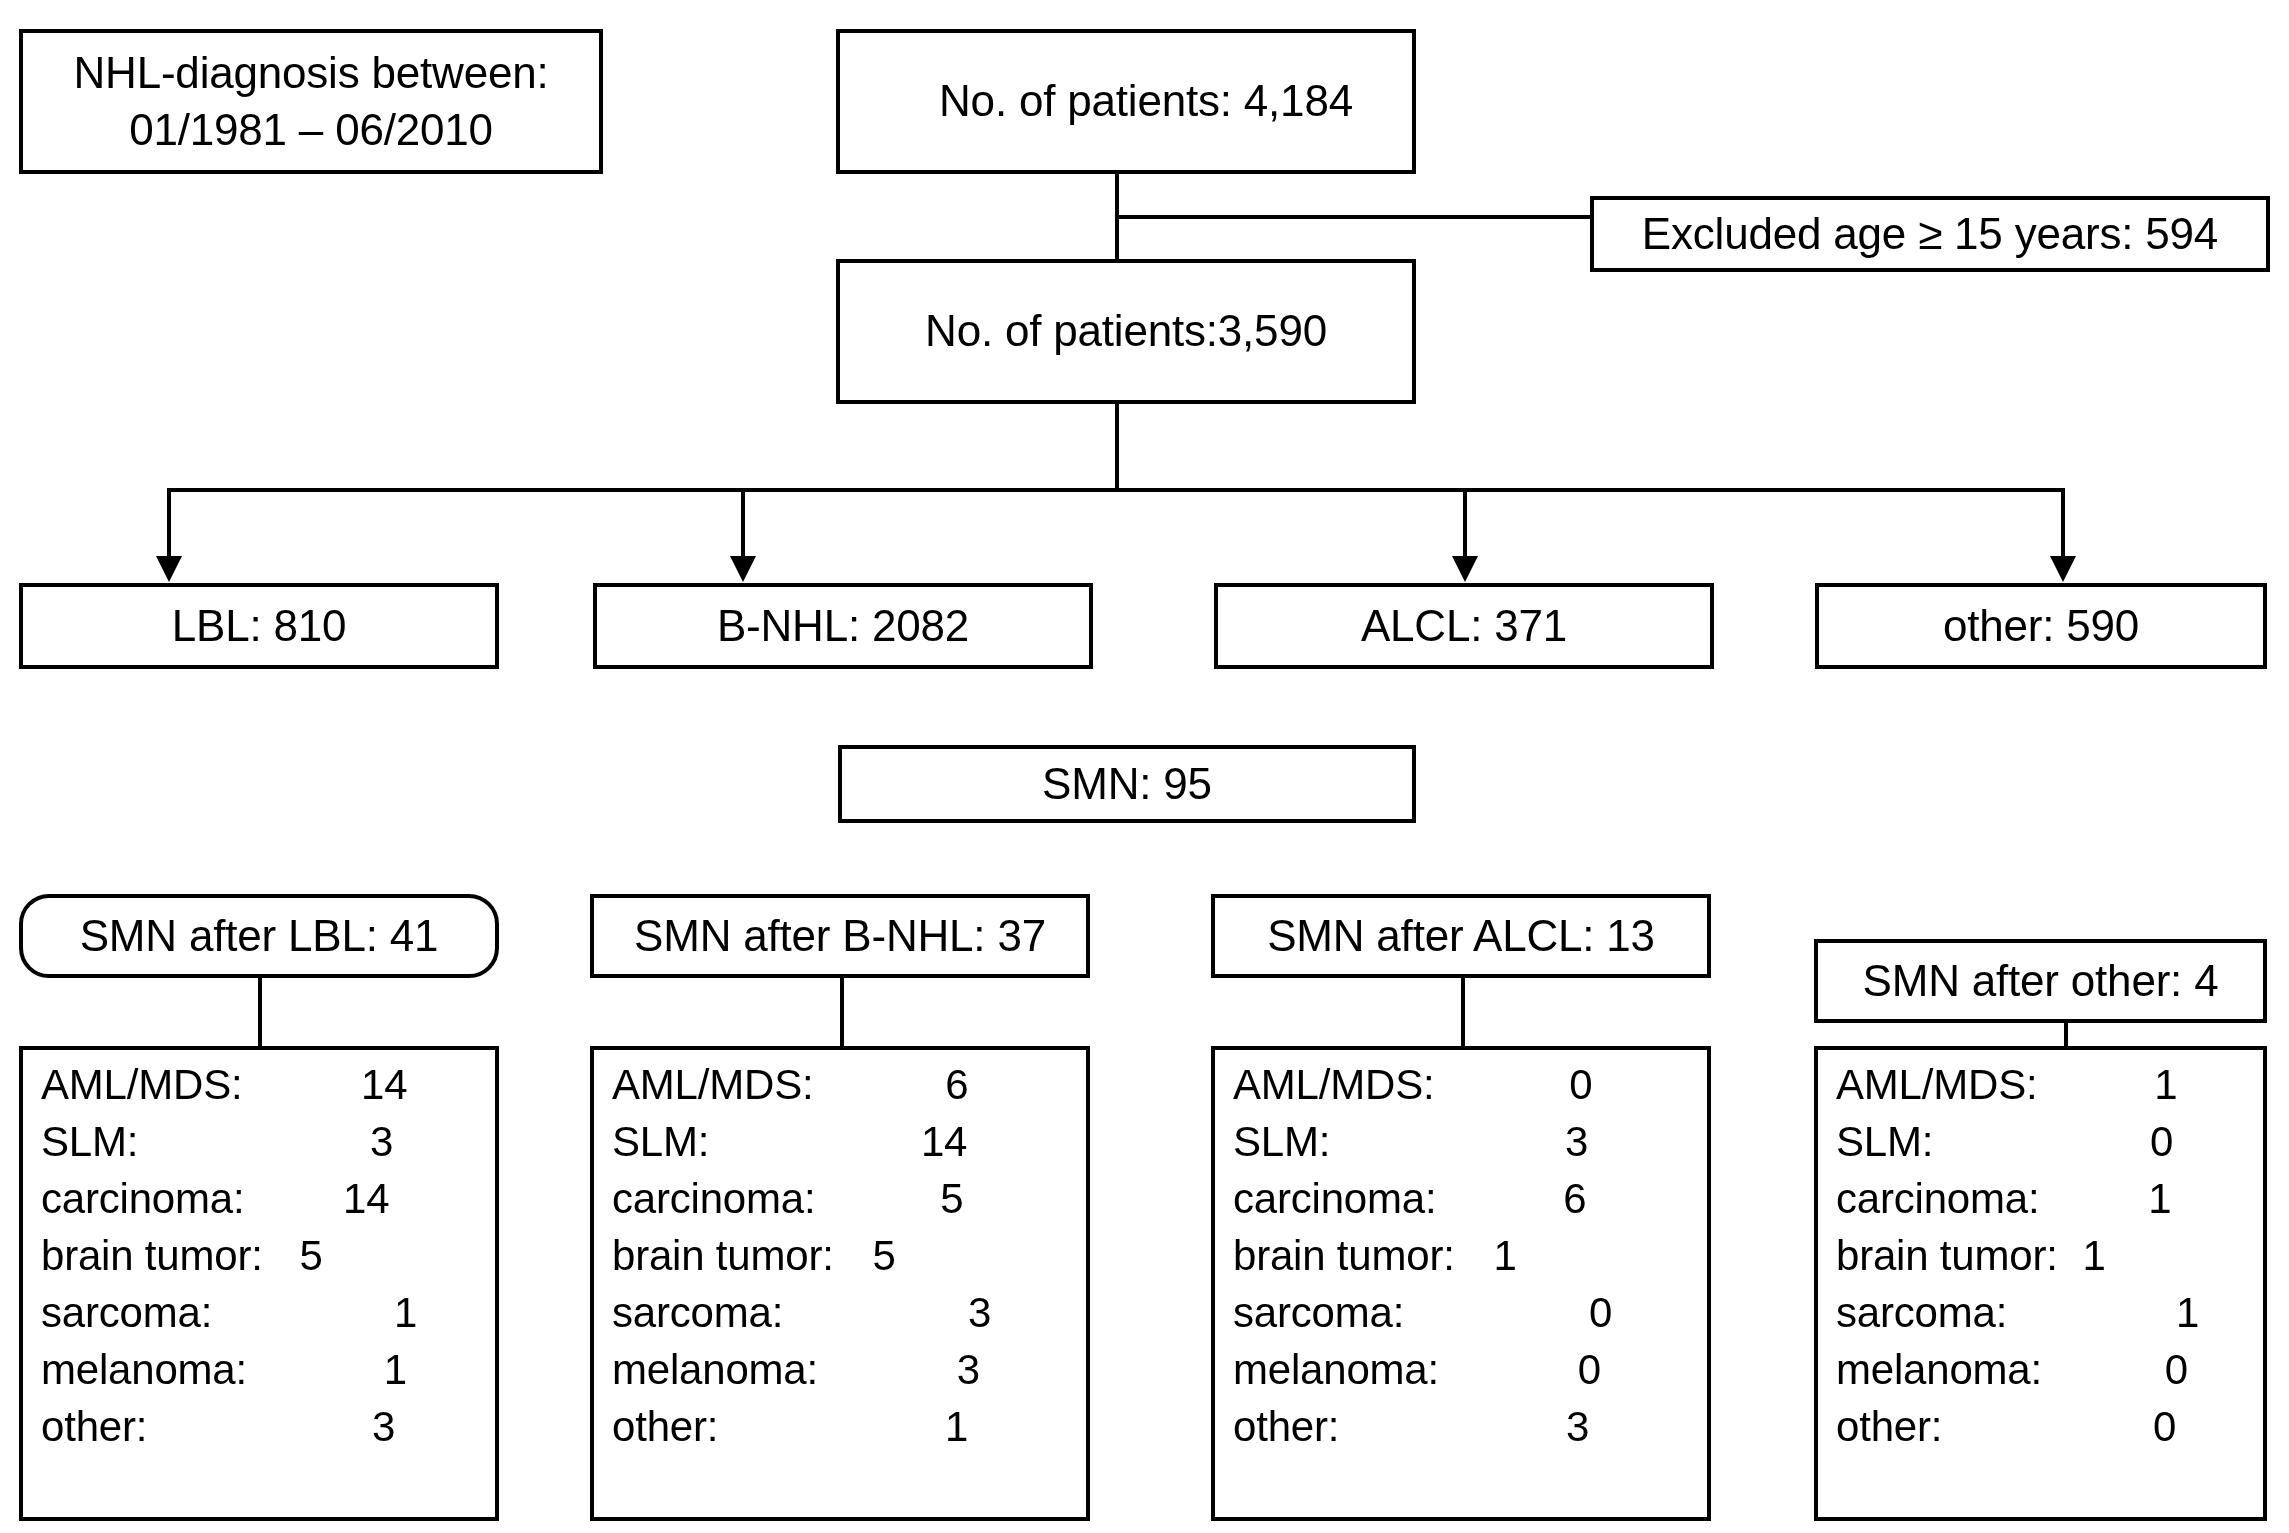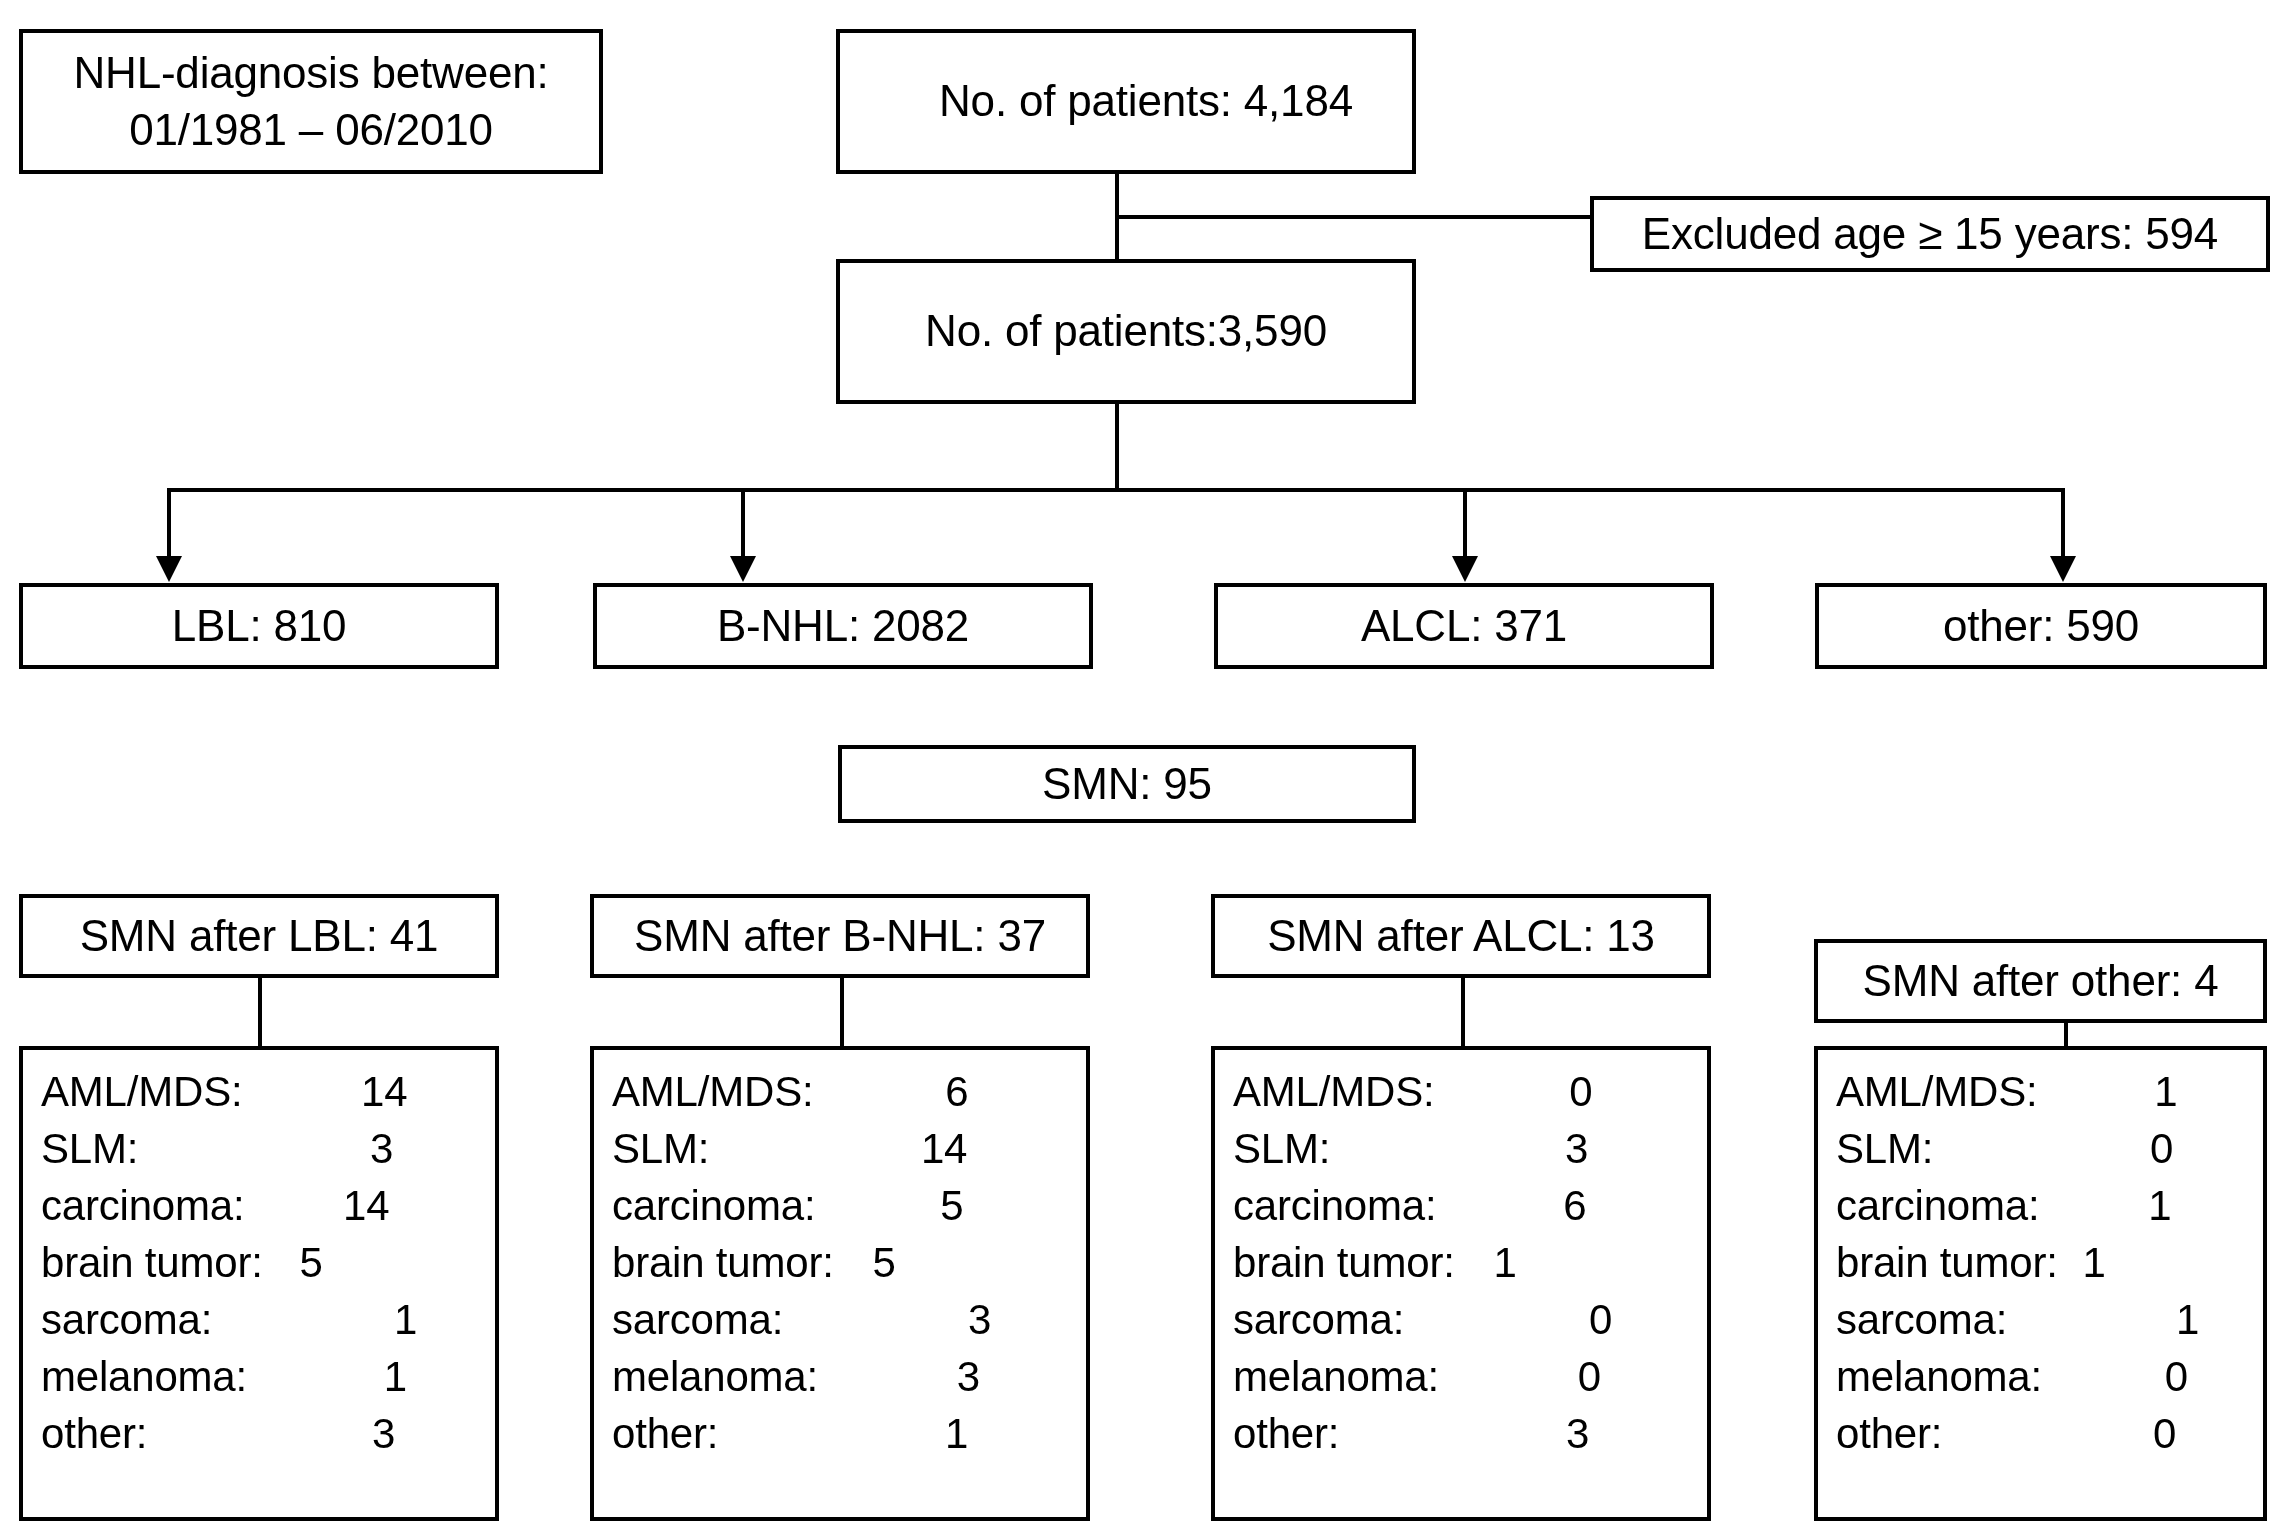--- a/index.html
+++ b/index.html
@@ -31,21 +31,21 @@
     font-size: 44px;
     line-height: 1.28;
     letter-spacing: -0.2px;
     z-index: 3;
   }
   .box .txt { display: block; }
   .box.two-line { flex-direction: column; }
   .box.list-box {
     align-items: stretch;
     justify-content: flex-start;
-    padding: 21px 0 0 0;
+    padding: 14px 0 0 0;
     text-align: left;
   }
   .list {
     width: 100%;
     display: flex;
     flex-direction: column;
     gap: 0px;
   }
   .list-row {
     display: flex;
@@ -144,21 +144,21 @@
     <span class="txt">ALCL: 371</span>
   </div>
   <div class="box" style="left:1815px; top:583px; width:452px; height:86px;">
     <span class="txt">other: 590</span>
   </div>
 
   <div class="box" style="left:838px; top:745px; width:578px; height:78px;">
     <span class="txt">SMN: 95</span>
   </div>
 
-  <div class="box" style="left:19px; top:894px; width:480px; height:84px;">
+  <div class="box" style="left:19px; top:894px; width:480px; height:84px;border-radius:30px;">
     <span class="txt">SMN after LBL: 41</span>
   </div>
   <div class="box" style="left:590px; top:894px; width:500px; height:84px;">
     <span class="txt">SMN after B-NHL: 37</span>
   </div>
   <div class="box" style="left:1211px; top:894px; width:500px; height:84px;">
     <span class="txt">SMN after ALCL: 13</span>
   </div>
   <div class="box" style="left:1814px; top:894px; width:453px; height:84px;margin-top:45px;">
     <span class="txt">SMN after other: 4</span>

